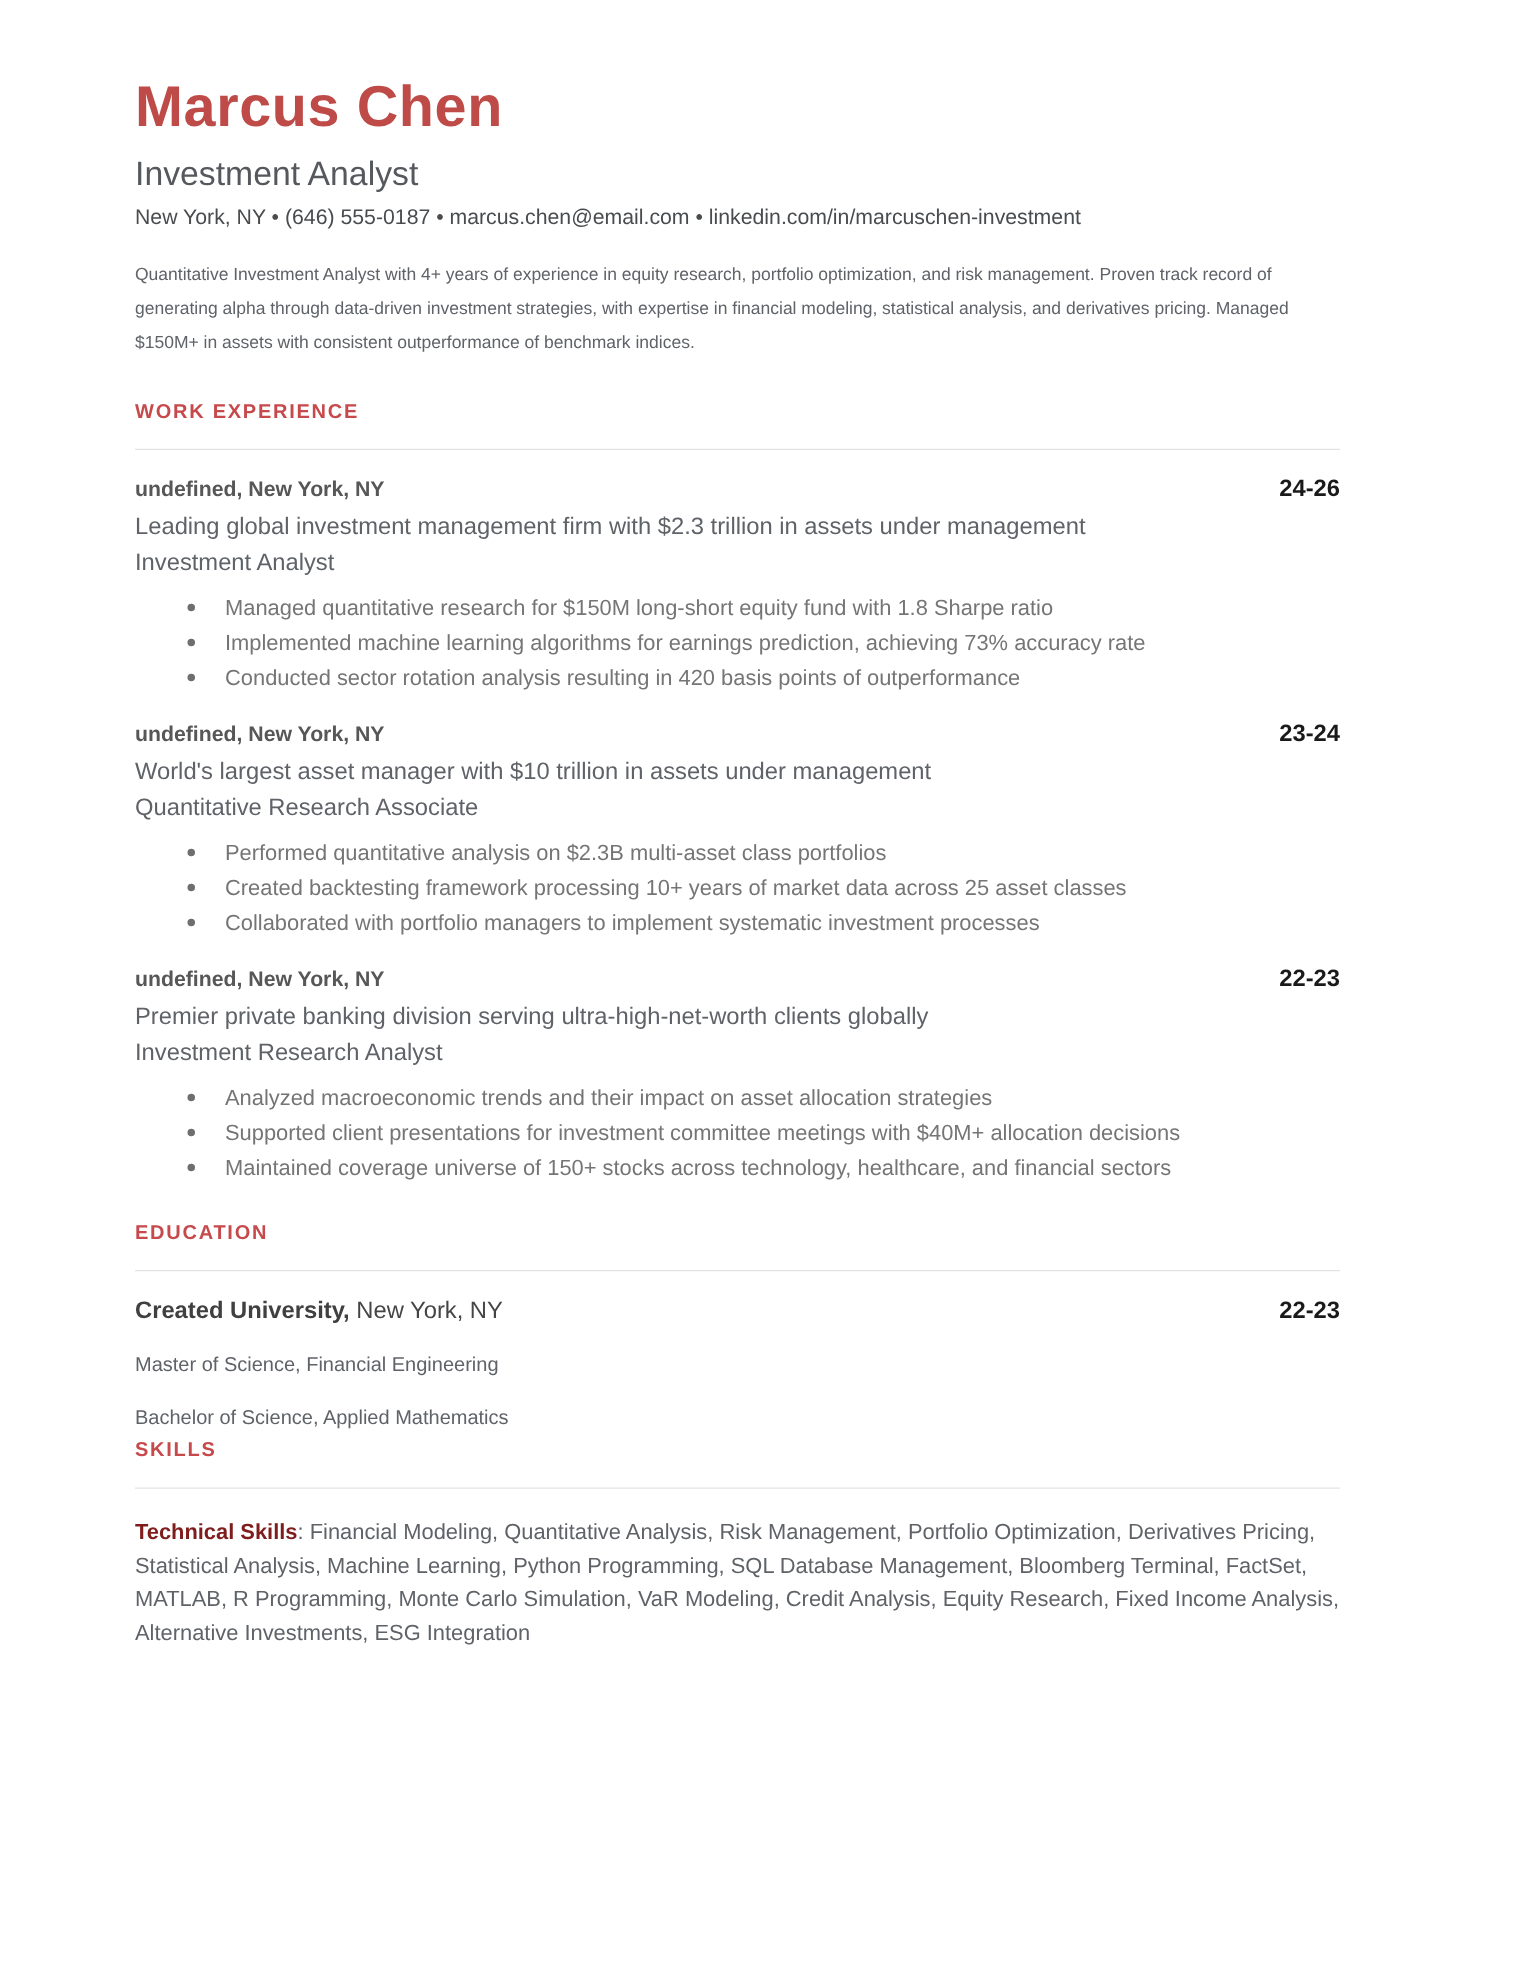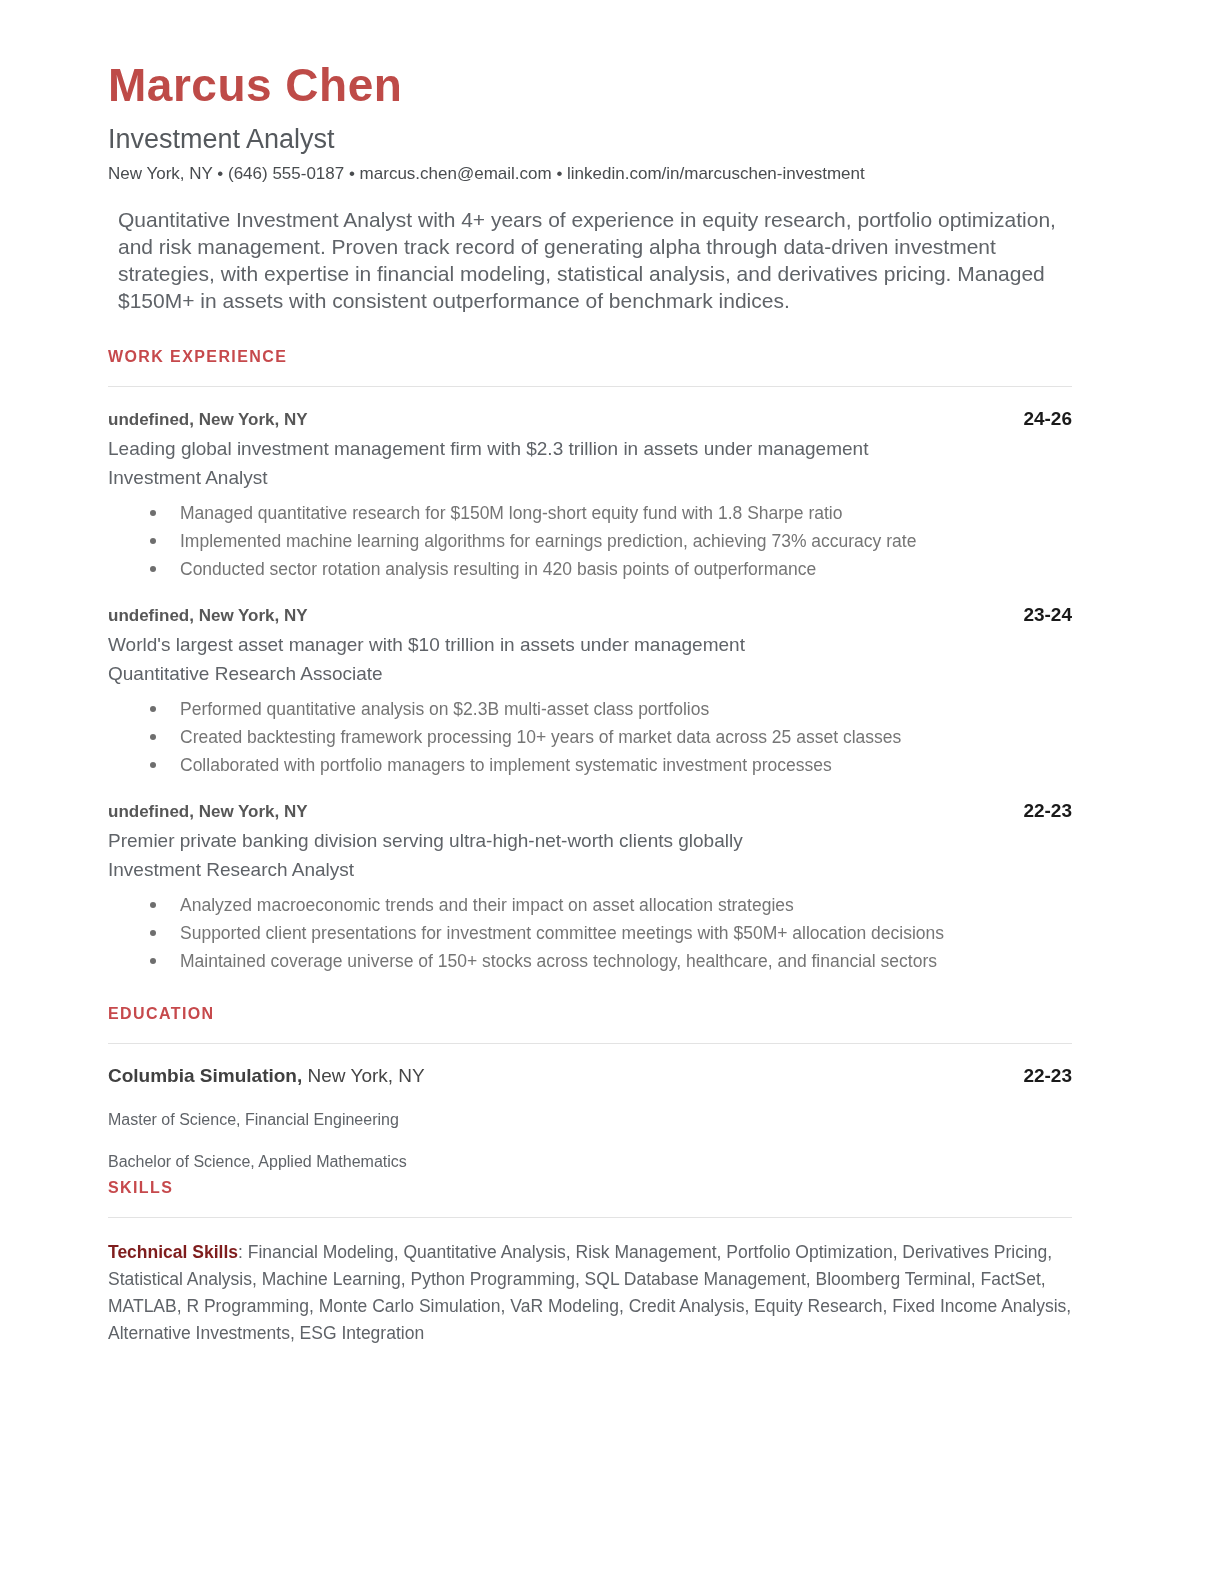--- a/index.html
+++ b/index.html
@@ -35,22 +35,22 @@
     margin-top: 13px;
     font-size: 27px;
     color: #55595D;
   }
   .contact {
     margin-top: 9px;
     font-size: 17px;
     color: #494C4F;
   }
   .summary {
-    margin: 22px 10px 0;
-    font-size: 21px;
+    margin: 22px 0 0;
+    font-size: 14px;
     line-height: 27px;
     color: var(--body-gray, #5F6368);
   }
   .sec-head {
     margin: 34px 0 0;
     font-size: 16px;
     font-weight: 700;
     letter-spacing: 1.4px;
     color: var(--heading-red, #C6494C);
   }
@@ -161,33 +161,33 @@
 
     <article class="job">
       <div class="row">
         <h3 class="job-company">undefined, New York, NY</h3>
         <span class="dates">22-23</span>
       </div>
       <div class="desc">Premier private banking division serving ultra-high-net-worth clients globally</div>
       <div class="role">Investment Research Analyst</div>
       <ul class="bullets">
         <li>Analyzed macroeconomic trends and their impact on asset allocation strategies</li>
-        <li>Supported client presentations for investment committee meetings with $50M+ allocation decisions</li>
+        <li>Supported client presentations for investment committee meetings with $40M+ allocation decisions</li>
         <li>Maintained coverage universe of 150+ stocks across technology, healthcare, and financial sectors</li>
       </ul>
     </article>
   </section>
 
   <section>
     <h2 class="sec-head edu">EDUCATION</h2>
     <hr class="divider">
 
     <article class="edu-entry">
       <div class="row">
-        <h3 class="edu-school"><span class="b">Columbia Simulation,</span> <span>New York, NY</span></h3>
+        <h3 class="edu-school"><span class="b">Created University,</span> <span>New York, NY</span></h3>
         <span class="dates">22-23</span>
       </div>
       <div class="degree">Master of Science, Financial Engineering</div>
     </article>
 
     <article class="edu-entry">
       <div class="degree">Bachelor of Science, Applied Mathematics</div>
     </article>
   </section>
 

